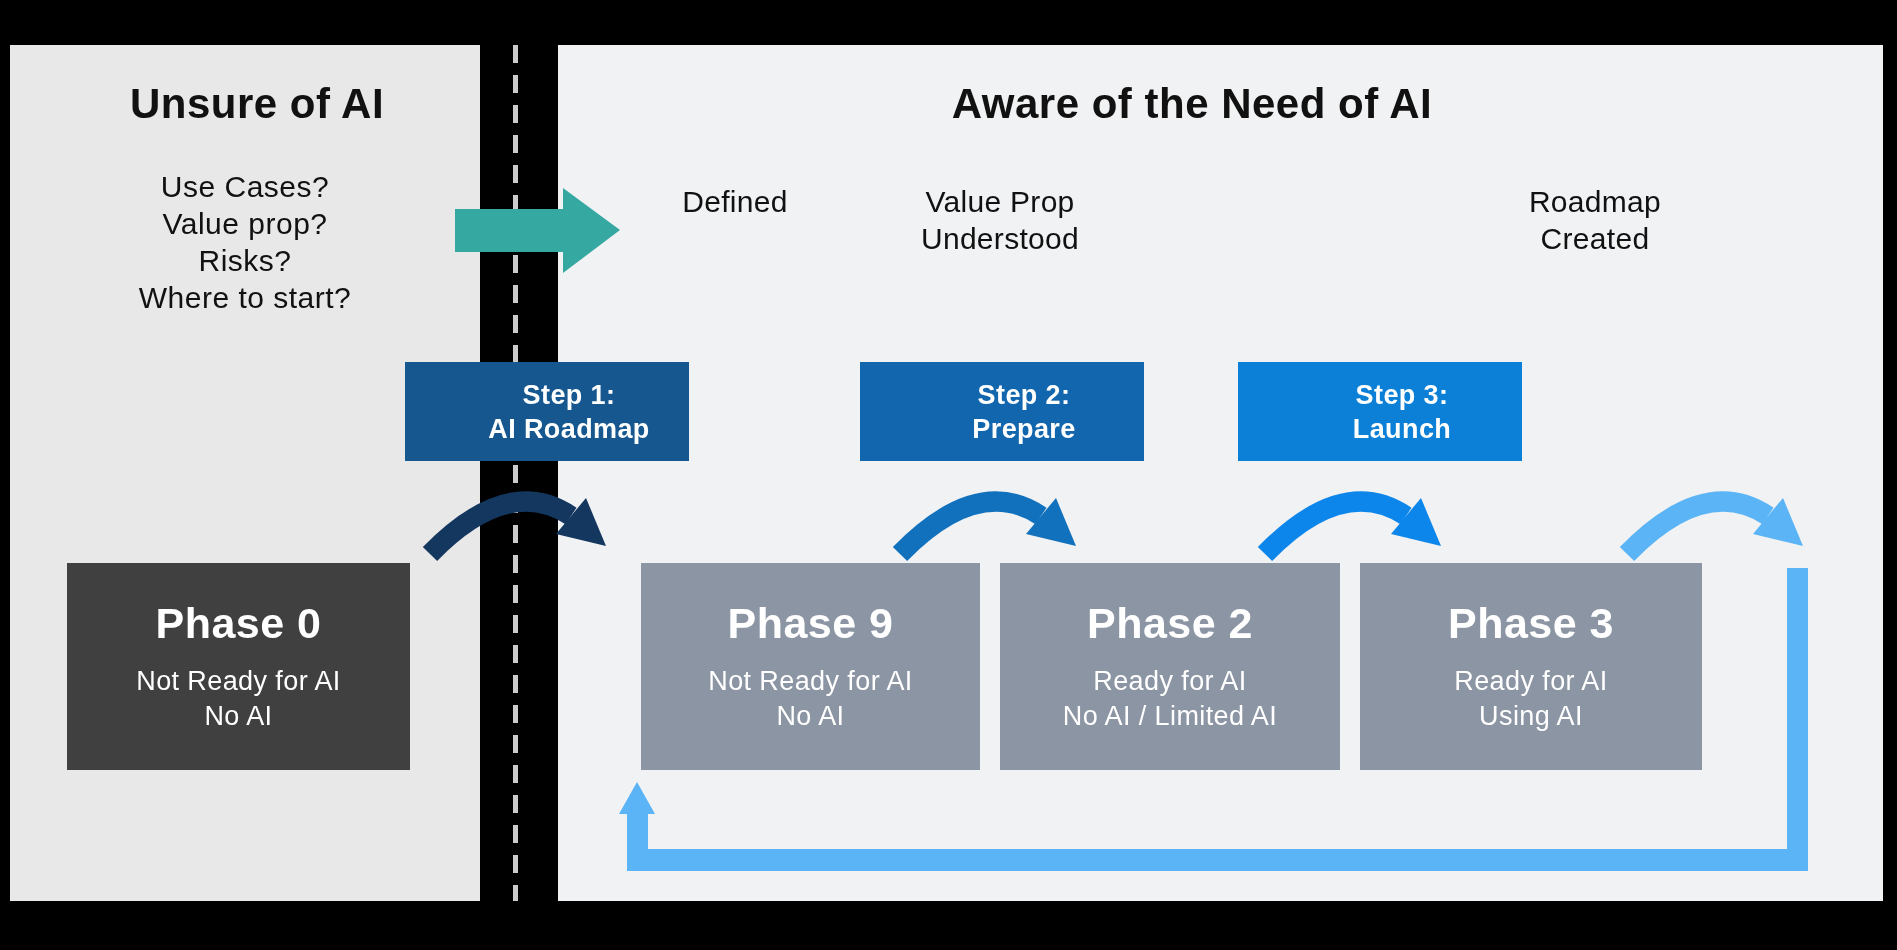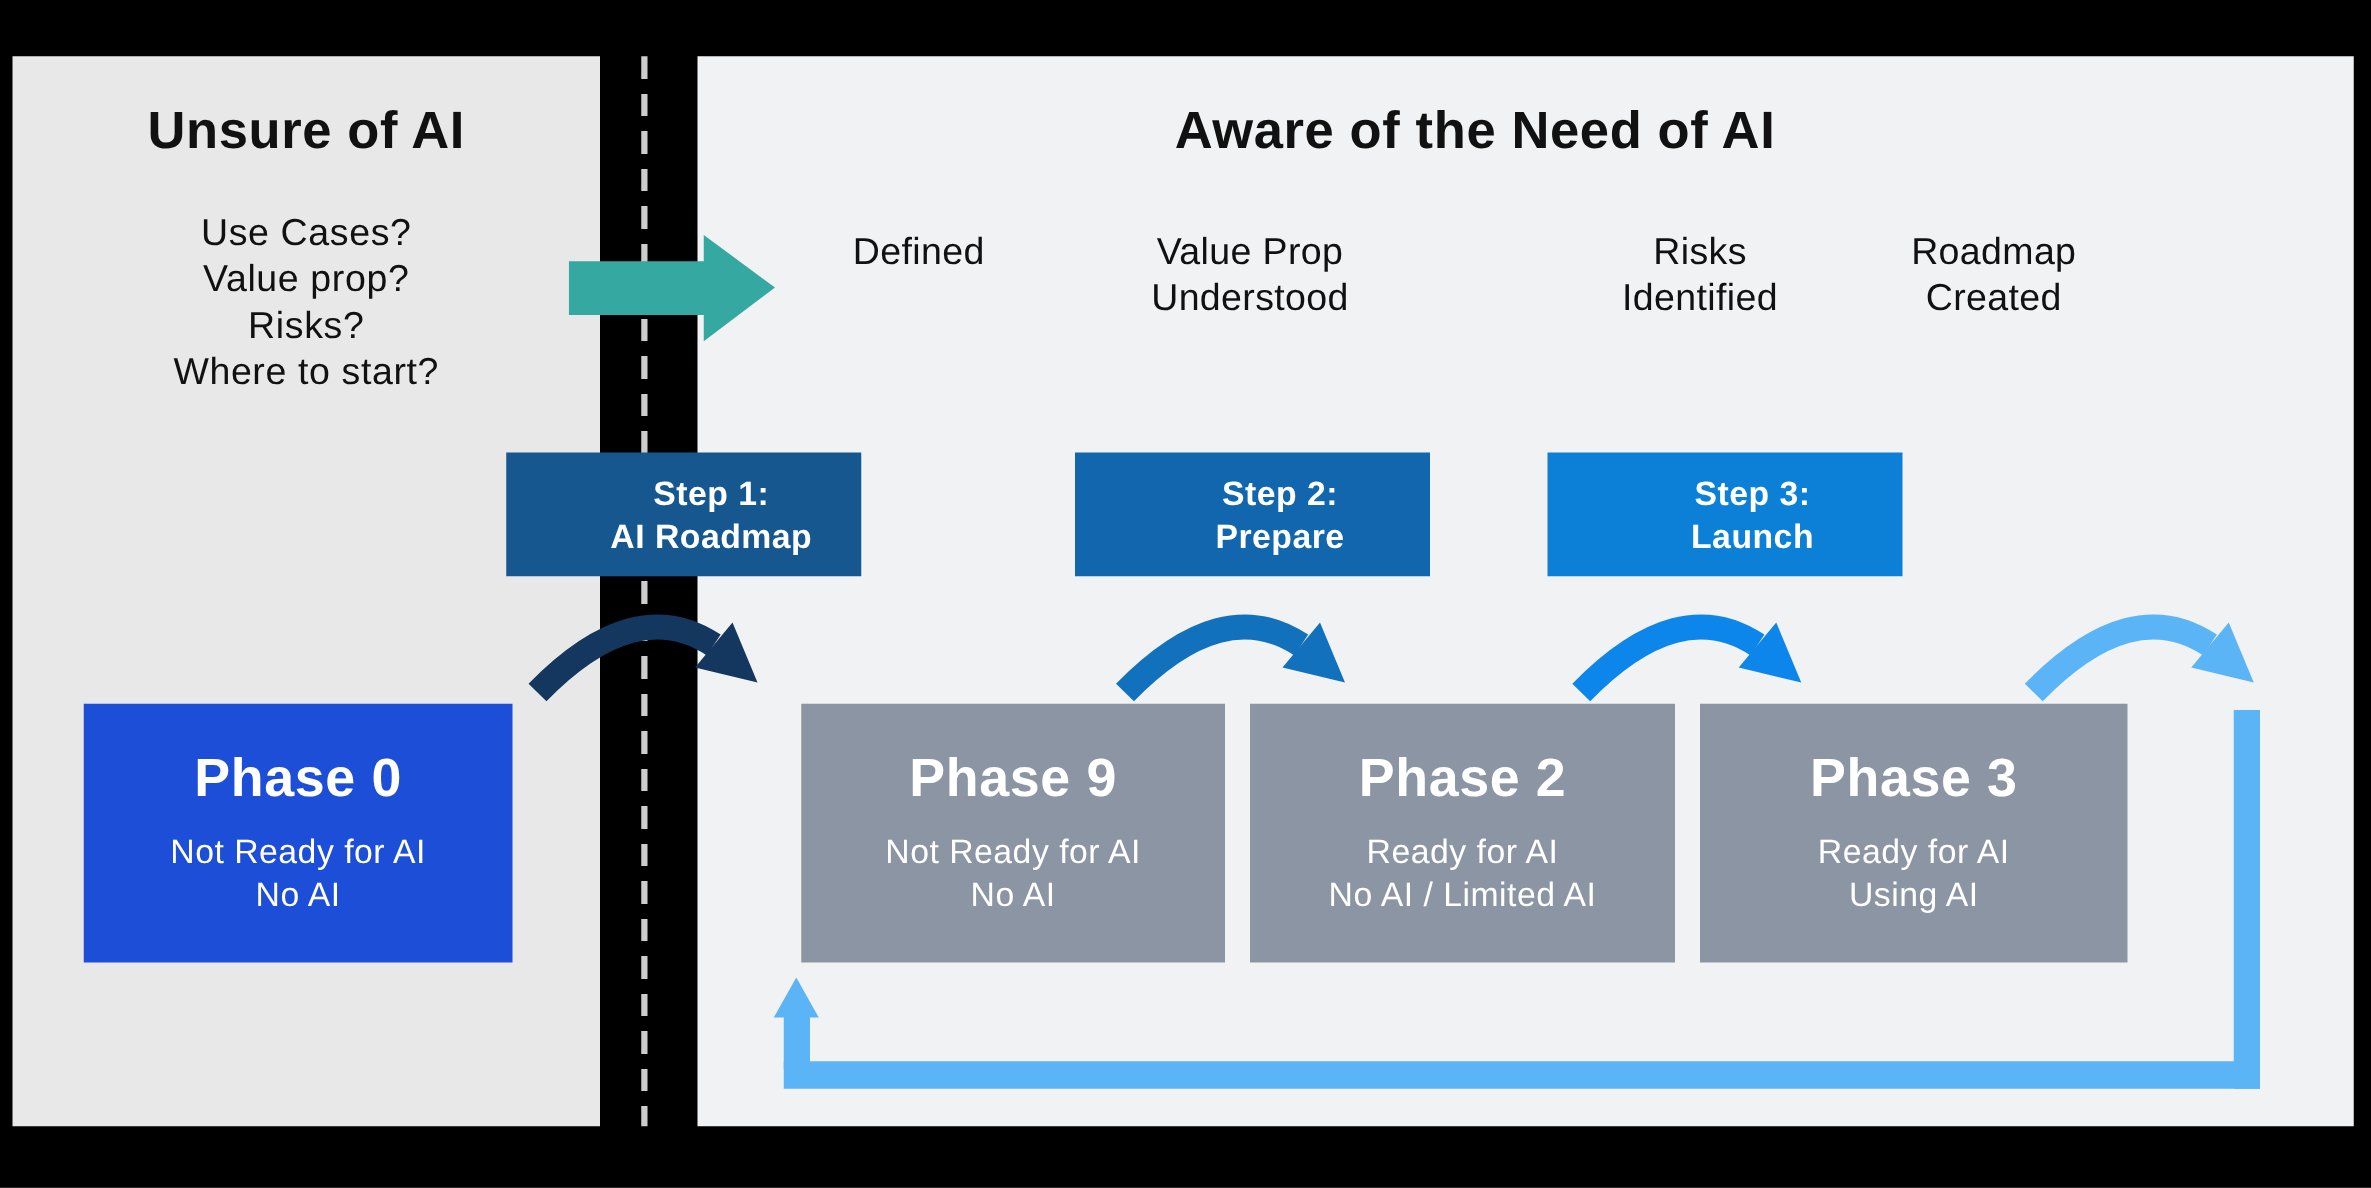--- a/index.html
+++ b/index.html
@@ -3,21 +3,21 @@
 <meta charset="utf-8">
 <style>
   html,body{margin:0;padding:0;background:#000;}
   #canvas{position:relative;width:1897px;height:950px;background:#000;overflow:hidden;
           font-family:"Liberation Sans","DejaVu Sans",sans-serif;color:#111;}
   .abs{position:absolute;}
   .panel{position:absolute;top:45px;height:856px;}
   #left-panel{left:10px;width:470px;}
   #right-panel{left:558px;width:1325px;}
   #divider{left:513px;top:45px;width:5px;height:856px;}
-  .big-title{font-size:42px;font-weight:800;text-align:center;letter-spacing:.5px;}
+  .big-title{font-size:42px;font-weight:800;text-align:center;letter-spacing:.5px;padding-left:12px;}
   #unsure-title{left:10px;top:80px;width:470px;}
   #aware-title{left:770px;top:80px;width:820px;}
   #questions{left:10px;top:168px;width:470px;text-align:center;font-size:30px;line-height:37px;letter-spacing:.5px;}
   .milestone{top:183px;width:260px;text-align:center;font-size:30px;line-height:37px;letter-spacing:.3px;}
   #milestone-1{left:605px;} #milestone-2{left:870px;} #milestone-3{left:1230px;} #milestone-4{left:1465px;}
   .milestone span{display:block;}
   .step-box{top:362px;height:99px;display:flex;flex-direction:column;align-items:center;justify-content:center;
             color:#fff;font-weight:700;font-size:27px;line-height:34px;text-align:center;letter-spacing:.4px;padding-left:44px;}
   #step-1{left:405px;width:240px;} #step-2{left:860px;width:240px;}
   #step-3{left:1238px;width:240px;} #step-4{left:1587px;width:231px;}
@@ -52,24 +52,20 @@
 
   <div id="aware-title" class="abs big-title">Aware of the Need of AI</div>
 
   <div id="milestone-1" class="abs milestone">
     <span>Defined</span>
   </div>
   <div id="milestone-2" class="abs milestone">
     <span>Value Prop</span>
     <span>Understood</span>
   </div>
-  <div id="milestone-3" class="abs milestone">
-    <span>Risks</span>
-    <span>Identified</span>
-  </div>
   <div id="milestone-4" class="abs milestone">
     <span>Roadmap</span>
     <span>Created</span>
   </div>
 
   <svg id="teal-arrow" class="abs" width="165" height="85" viewBox="0 0 165 85">
     <polygon stroke="none" points="0,21 108,21 108,0 165,42 108,85 108,64 0,64" fill="#35a8a2"></polygon>
   </svg>
 
   <div id="step-1" class="abs step-box" style="background-color: rgb(21, 87, 142);">
@@ -103,21 +99,21 @@
       <polygon stroke="none" points="186,66 136,54 166,18"></polygon>
     </g>
   </svg>
   <svg id="curve-4" class="abs curve" viewBox="0 0 190 92">
     <g fill="#5bb4f6" stroke="#5bb4f6">
       <path d="M 10 74 Q 88 -6 151 36" fill="none" stroke-width="20"></path>
       <polygon stroke="none" points="186,66 136,54 166,18"></polygon>
     </g>
   </svg>
 
-  <div id="phase-0" class="abs phase-box" style="background-color: #1d4ed8;">
+  <div id="phase-0" class="abs phase-box" style="background-color: #404040;">
     <div class="phase-title">Phase 0</div>
     <div class="phase-sub">
       <div>Not Ready for AI</div>
       <div>No AI</div>
     </div>
   </div>
   <div id="phase-1" class="abs phase-box" style="background-color: rgb(140, 149, 163);">
     <div class="phase-title">Phase 9</div>
     <div class="phase-sub">
       <div>Not Ready for AI</div>

